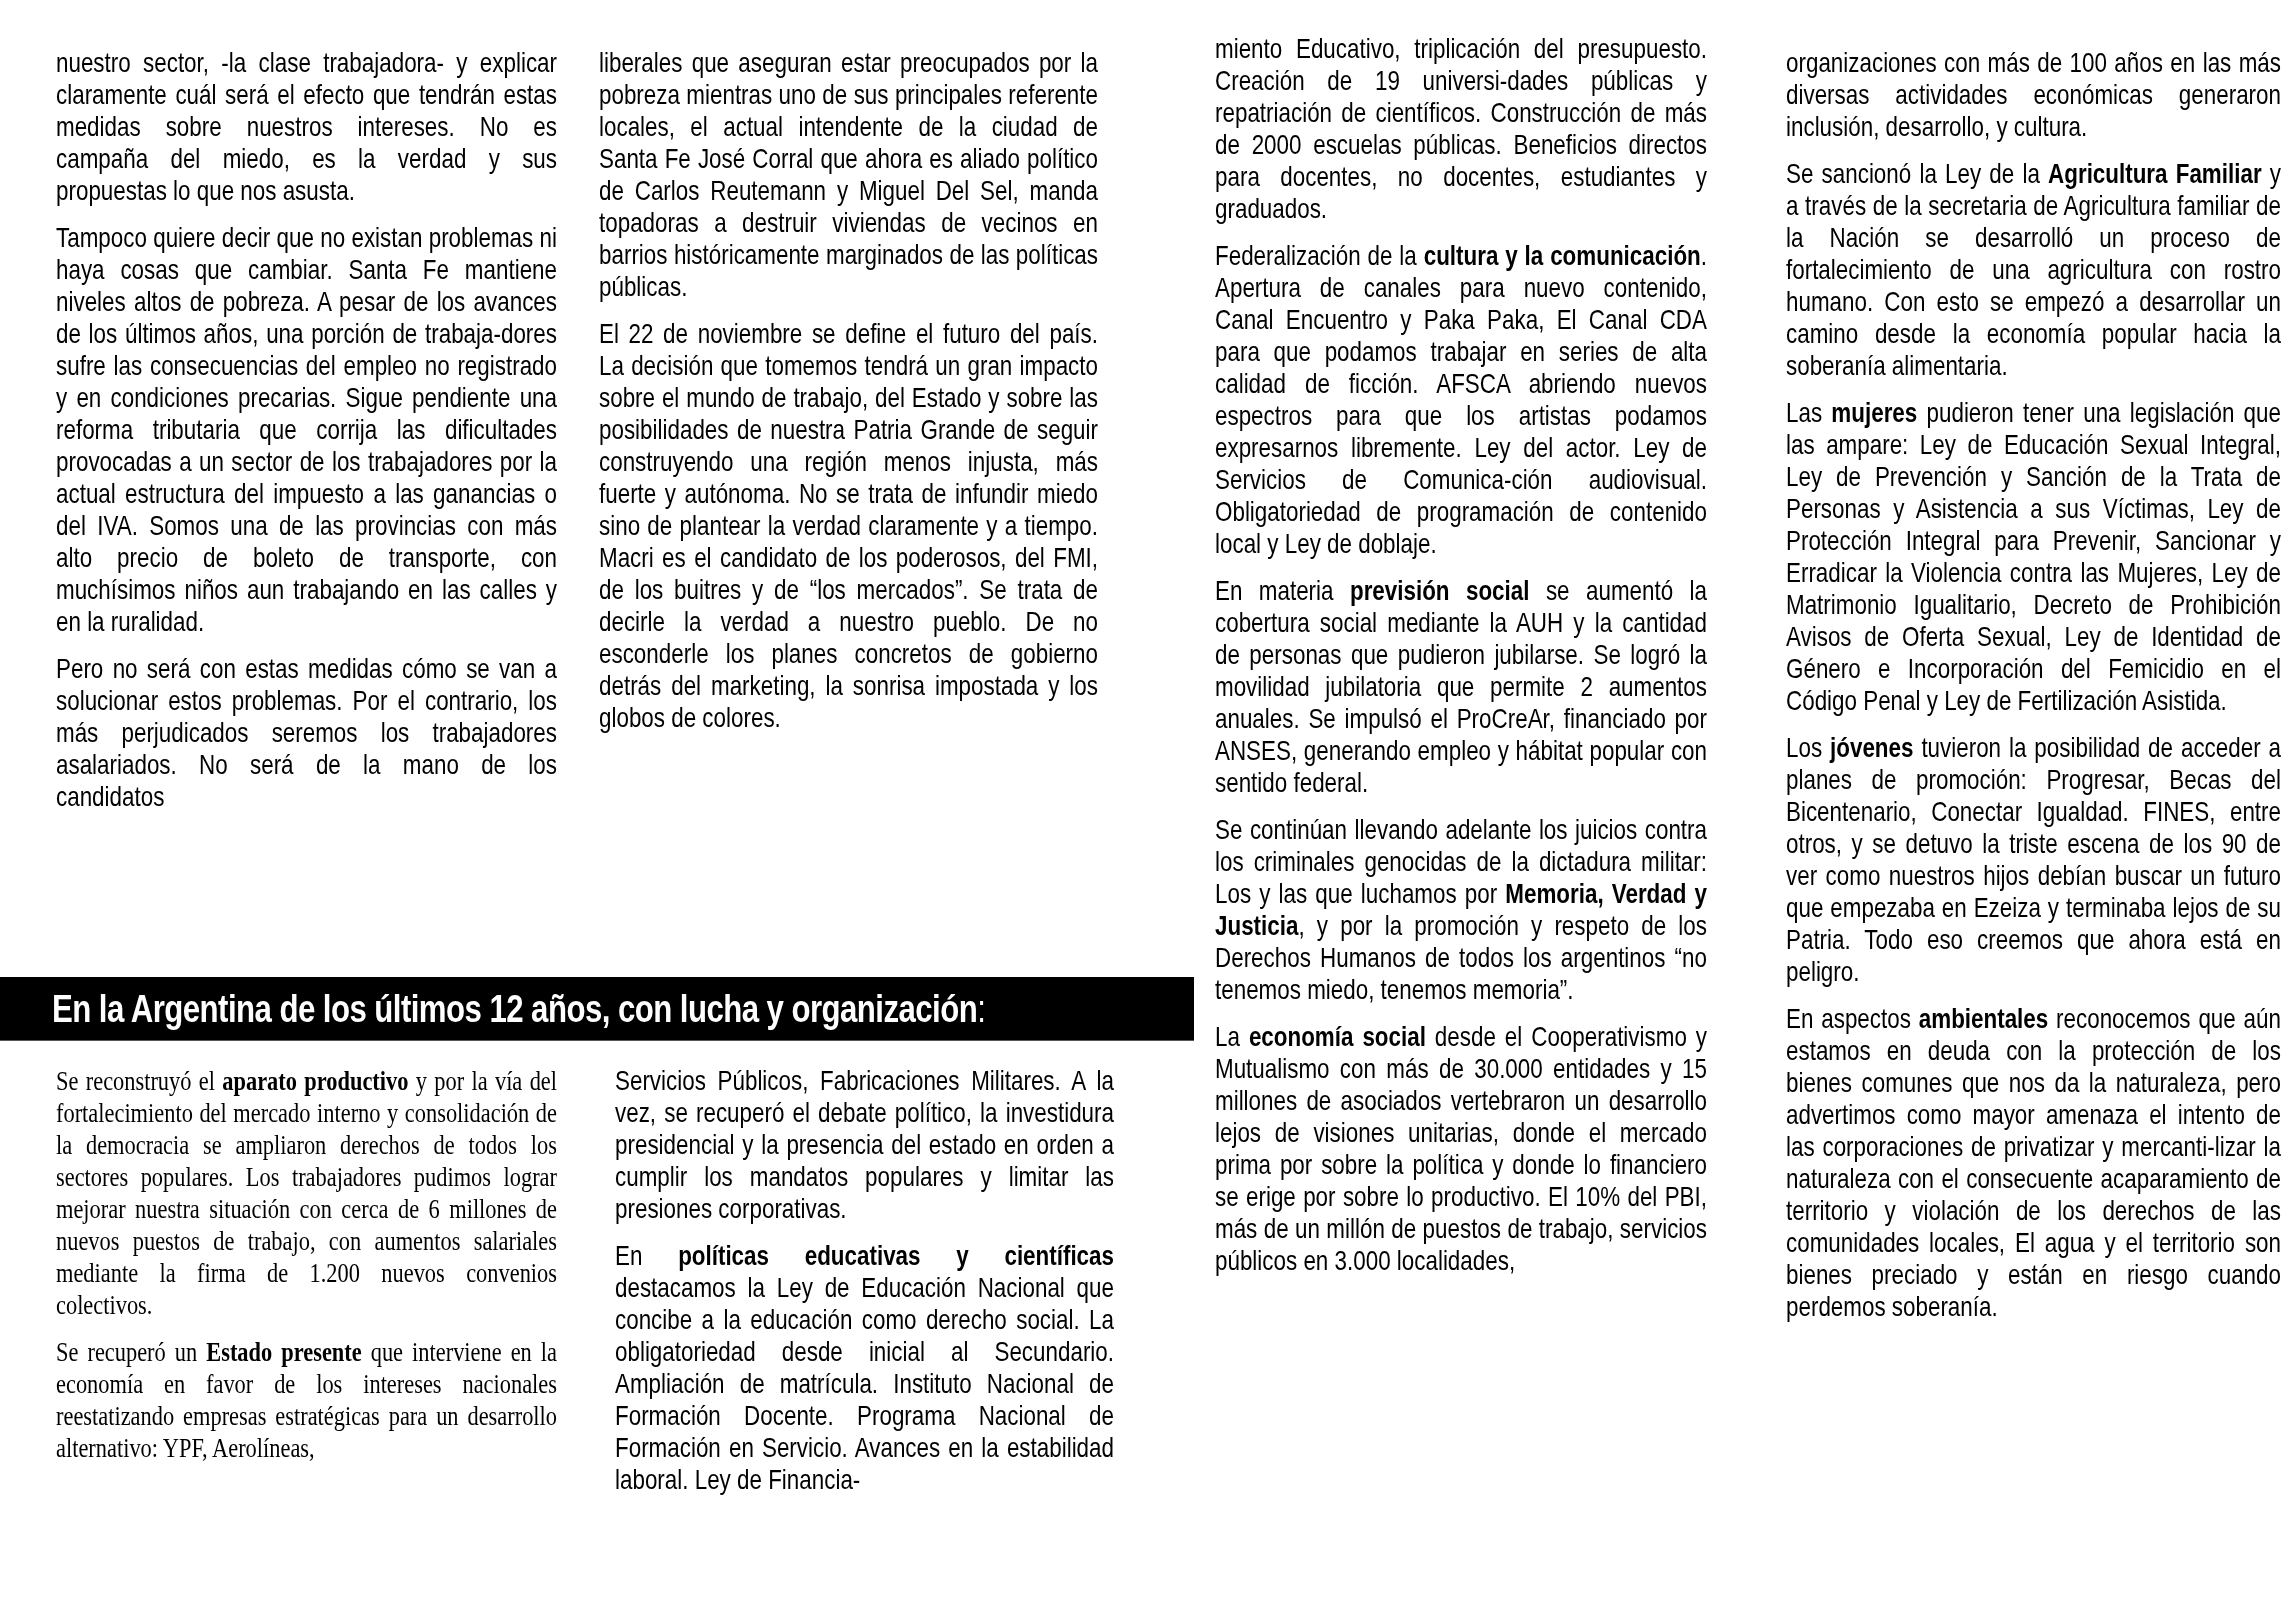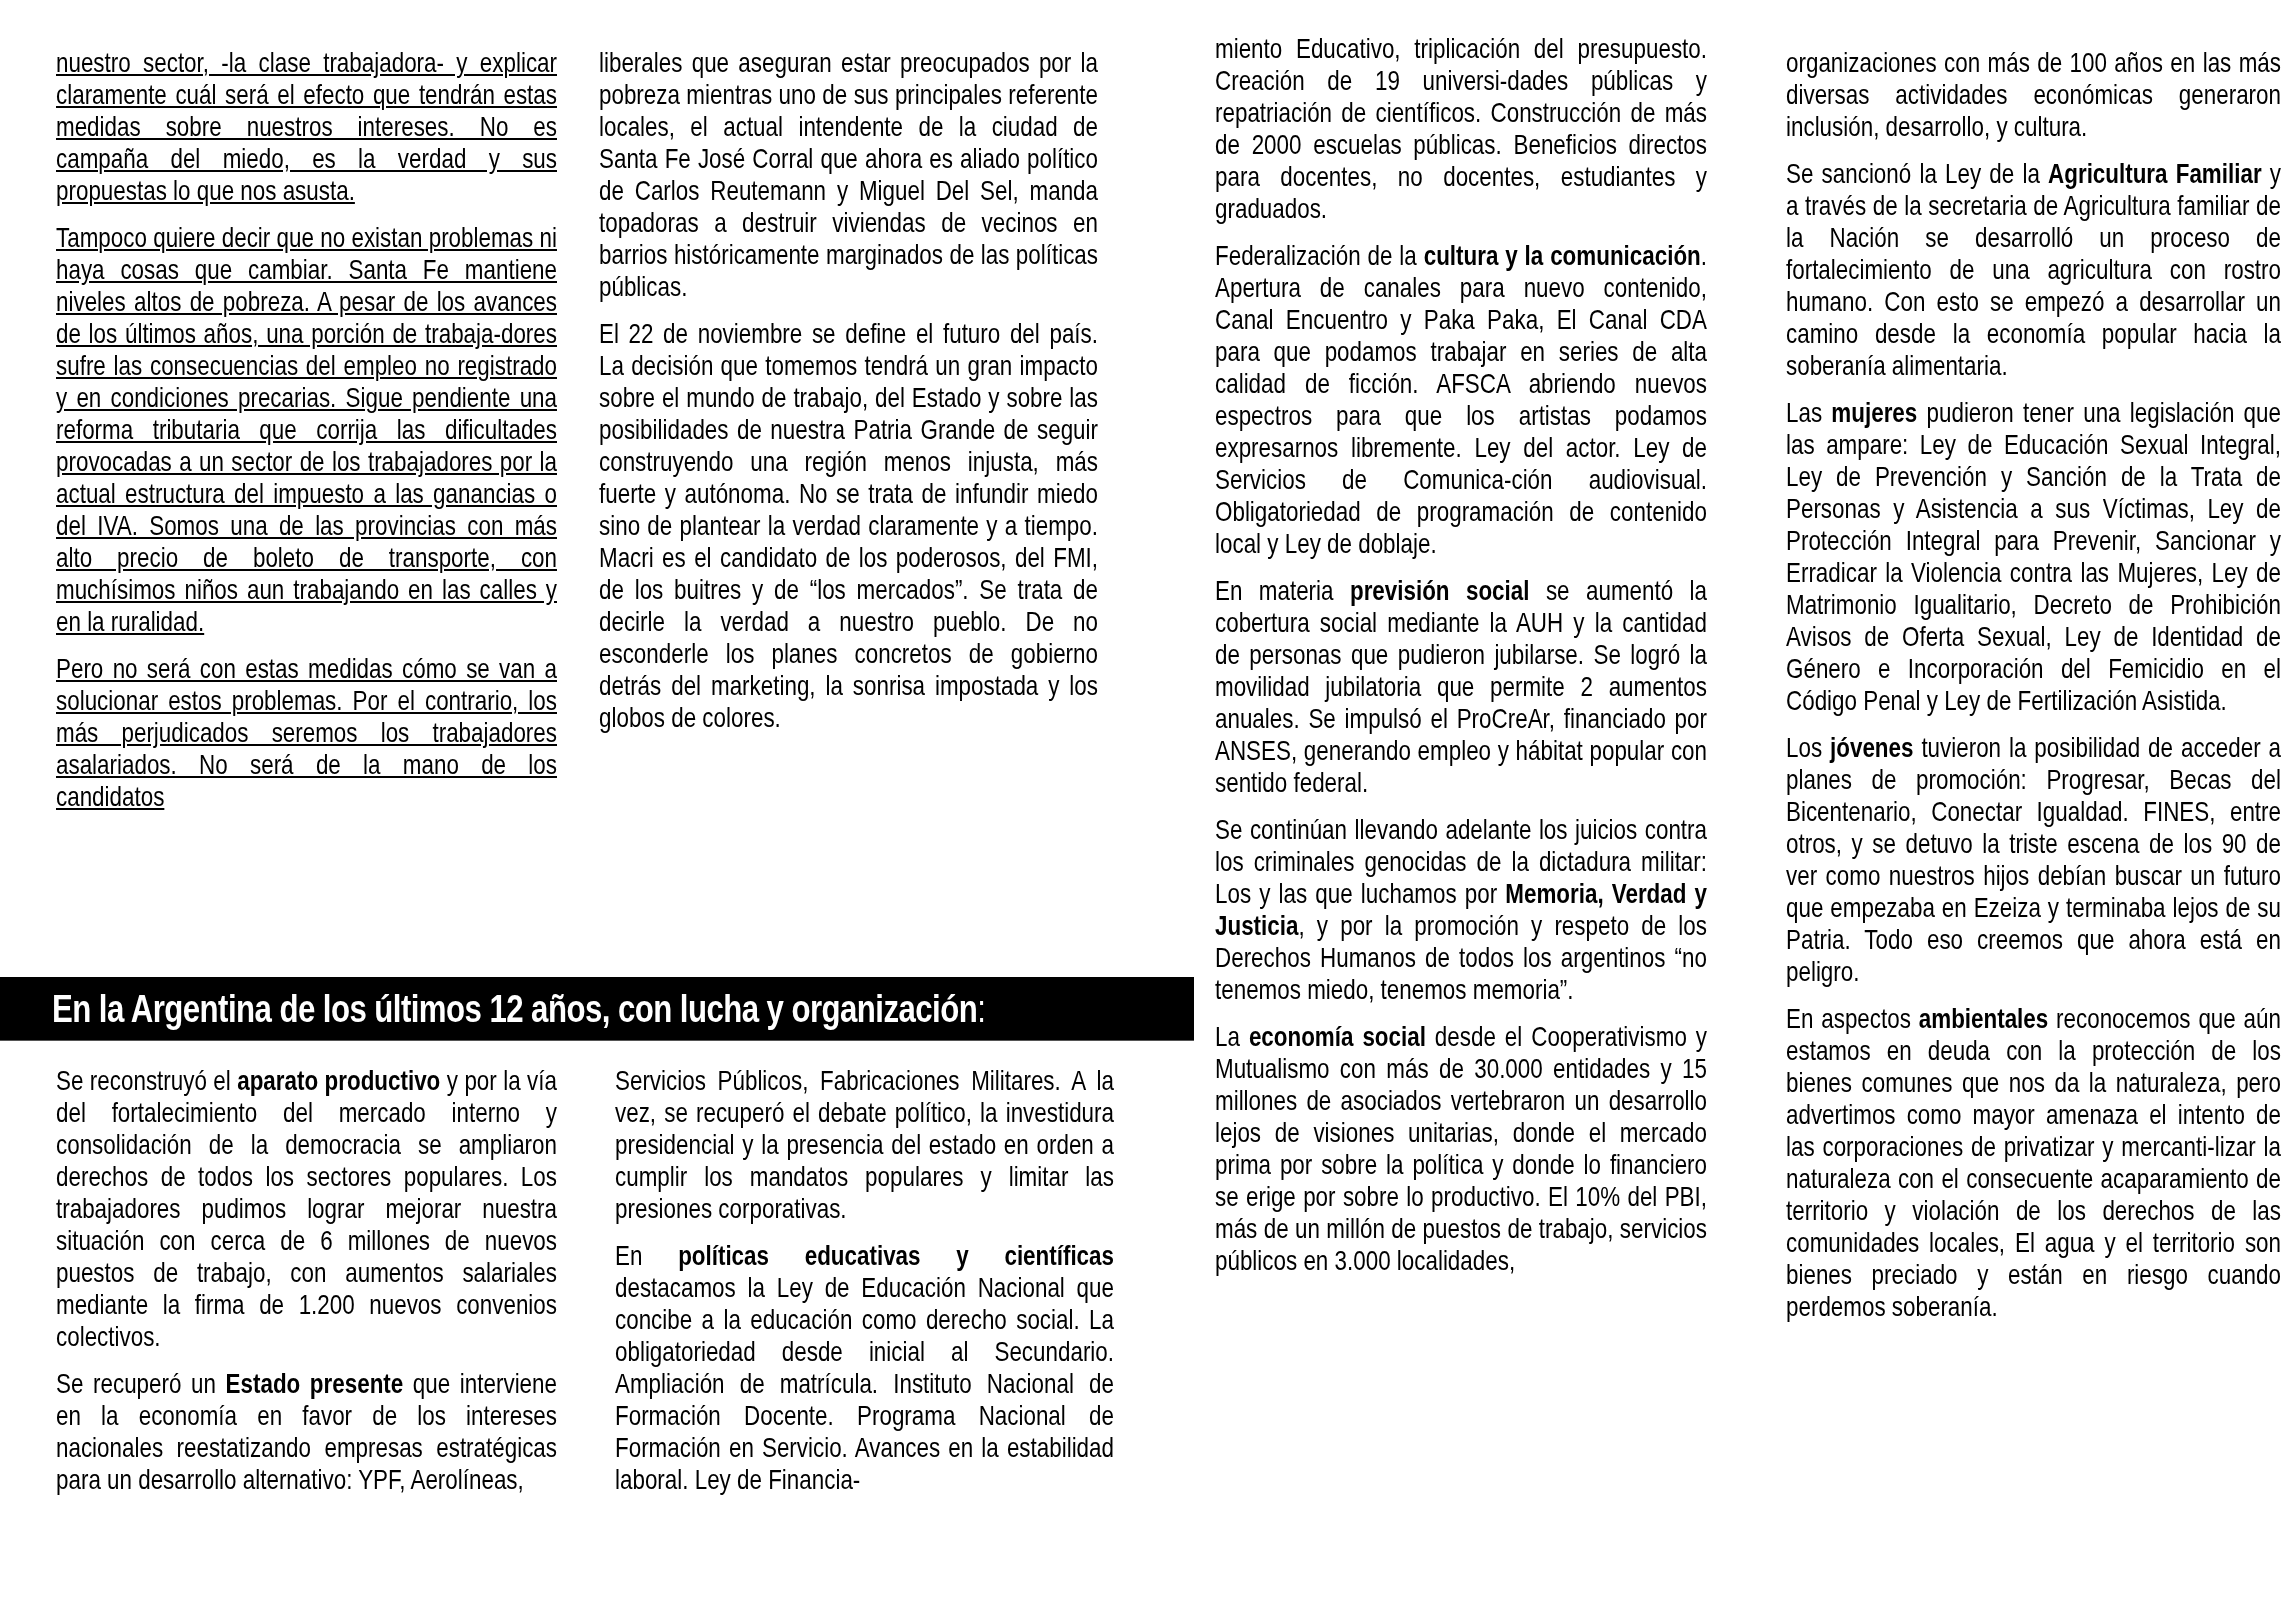--- a/index.html
+++ b/index.html
@@ -17,25 +17,25 @@
     width: 125%;
   }
   .col p {
     margin: 0 0 15px 0;
     text-align: justify;
     text-align-last: left;
     hyphens: none;
   }
   .col b { font-weight: bold; }
 
-  #col1 { left: 56px;  top: 47px;  width: 501px; text-decoration: underline; }
+  #col1 { left: 56px;  top: 47px;  width: 501px; }
   #col2 { left: 599px; top: 47px;  width: 499px; }
   #col3 { left: 1215px; top: 33px; width: 492px; }
   #col4 { left: 1746px; top: 47px; width: 495px; margin-left: 40px; }
-  #col1b { left: 56px;  top: 1065px; width: 501px; }
+  #col1b { left: 56px;  top: 1065px; width: 501px; font-family: Liberation Serif, serif; }
   #col2b { left: 599px; top: 1065px; width: 499px; margin-left: 16px; }
 
   #banner {
     position: absolute;
     left: 0; top: 977px;
     width: 1150px; height: 63px;
     background: #000;
     border-bottom: 1.3px solid #555;
     padding-left: 44px;
   }

